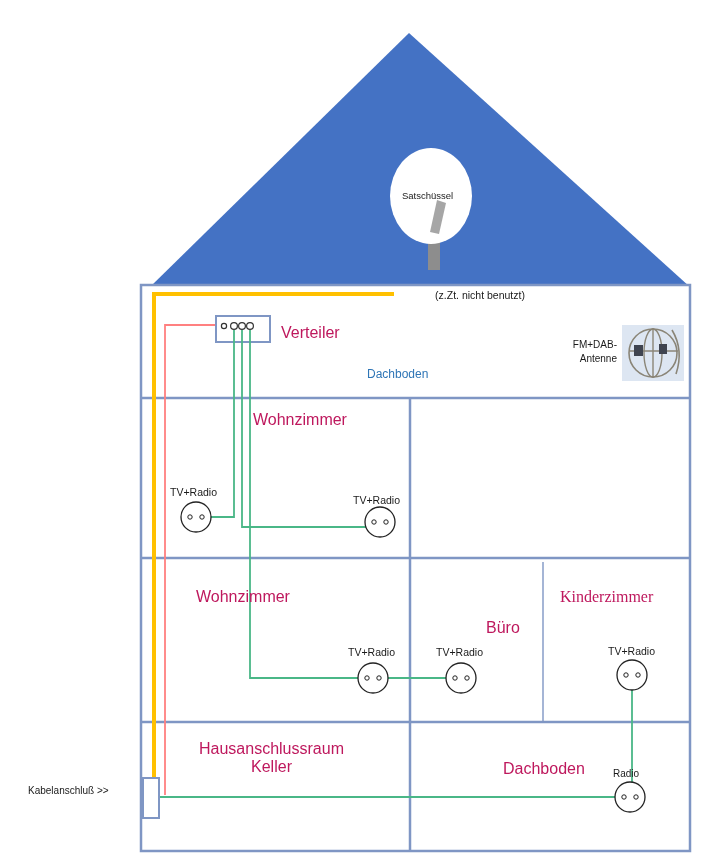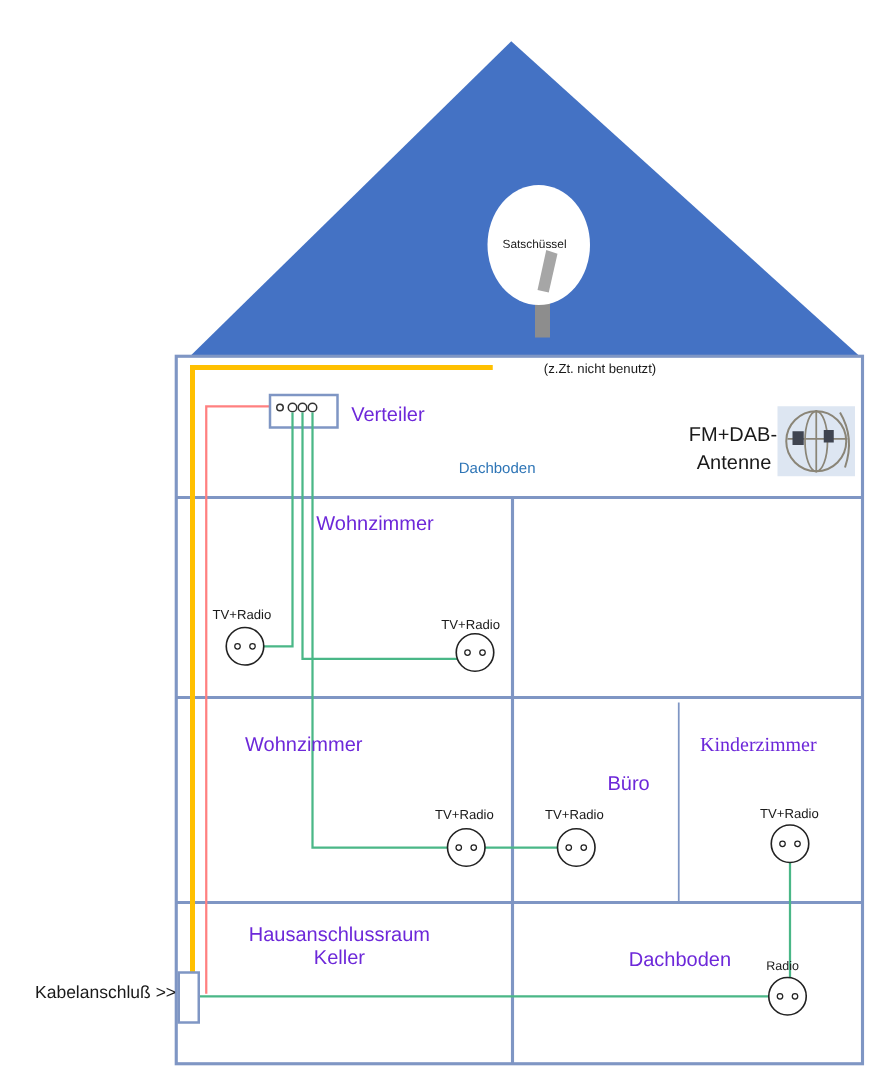--- a/index.html
+++ b/index.html
@@ -1,27 +1,27 @@
 <!DOCTYPE html>
 <html><head>
 <meta charset="utf-8">
 <style>
   html,body{margin:0;padding:0;background:#ffffff;}
   body{width:710px;height:854px;position:relative;font-family:"Liberation Sans",sans-serif;overflow:hidden;}
   #stage{position:absolute;left:0;top:0;width:710px;height:854px;}
   svg{position:absolute;left:0;top:0;}
   .lbl{position:absolute;white-space:nowrap;color:#1a1a1a;}
-  .roomname{font-size:16px;color:#6d28d9;}
+  .roomname{font-size:16px;color:#be185d;}
   .floorname{font-size:12px;color:#2e75b6;}
   .sockname{font-size:10.5px;color:#1a1a1a;}
   .sockname-sm{font-size:10px;color:#1a1a1a;}
   .note{font-size:10.5px;color:#1a1a1a;text-align:center;line-height:1.45;}
   .dish-lbl{font-size:9.5px;color:#1a1a1a;}
-  .ant-lbl{font-size:16px;color:#1a1a1a;text-align:right;line-height:1.35;}
-  .entry-lbl{font-size:14px;color:#1a1a1a;}
+  .ant-lbl{font-size:10px;color:#1a1a1a;text-align:right;line-height:1.35;}
+  .entry-lbl{font-size:10px;color:#1a1a1a;}
 </style>
 </head>
 <body>
 
 <div id="stage">
 
   <svg width="710" height="854" viewBox="0 0 710 854">
 
     <polygon points="409,33 690,287 150,287" fill="#4472c4"></polygon>
 

